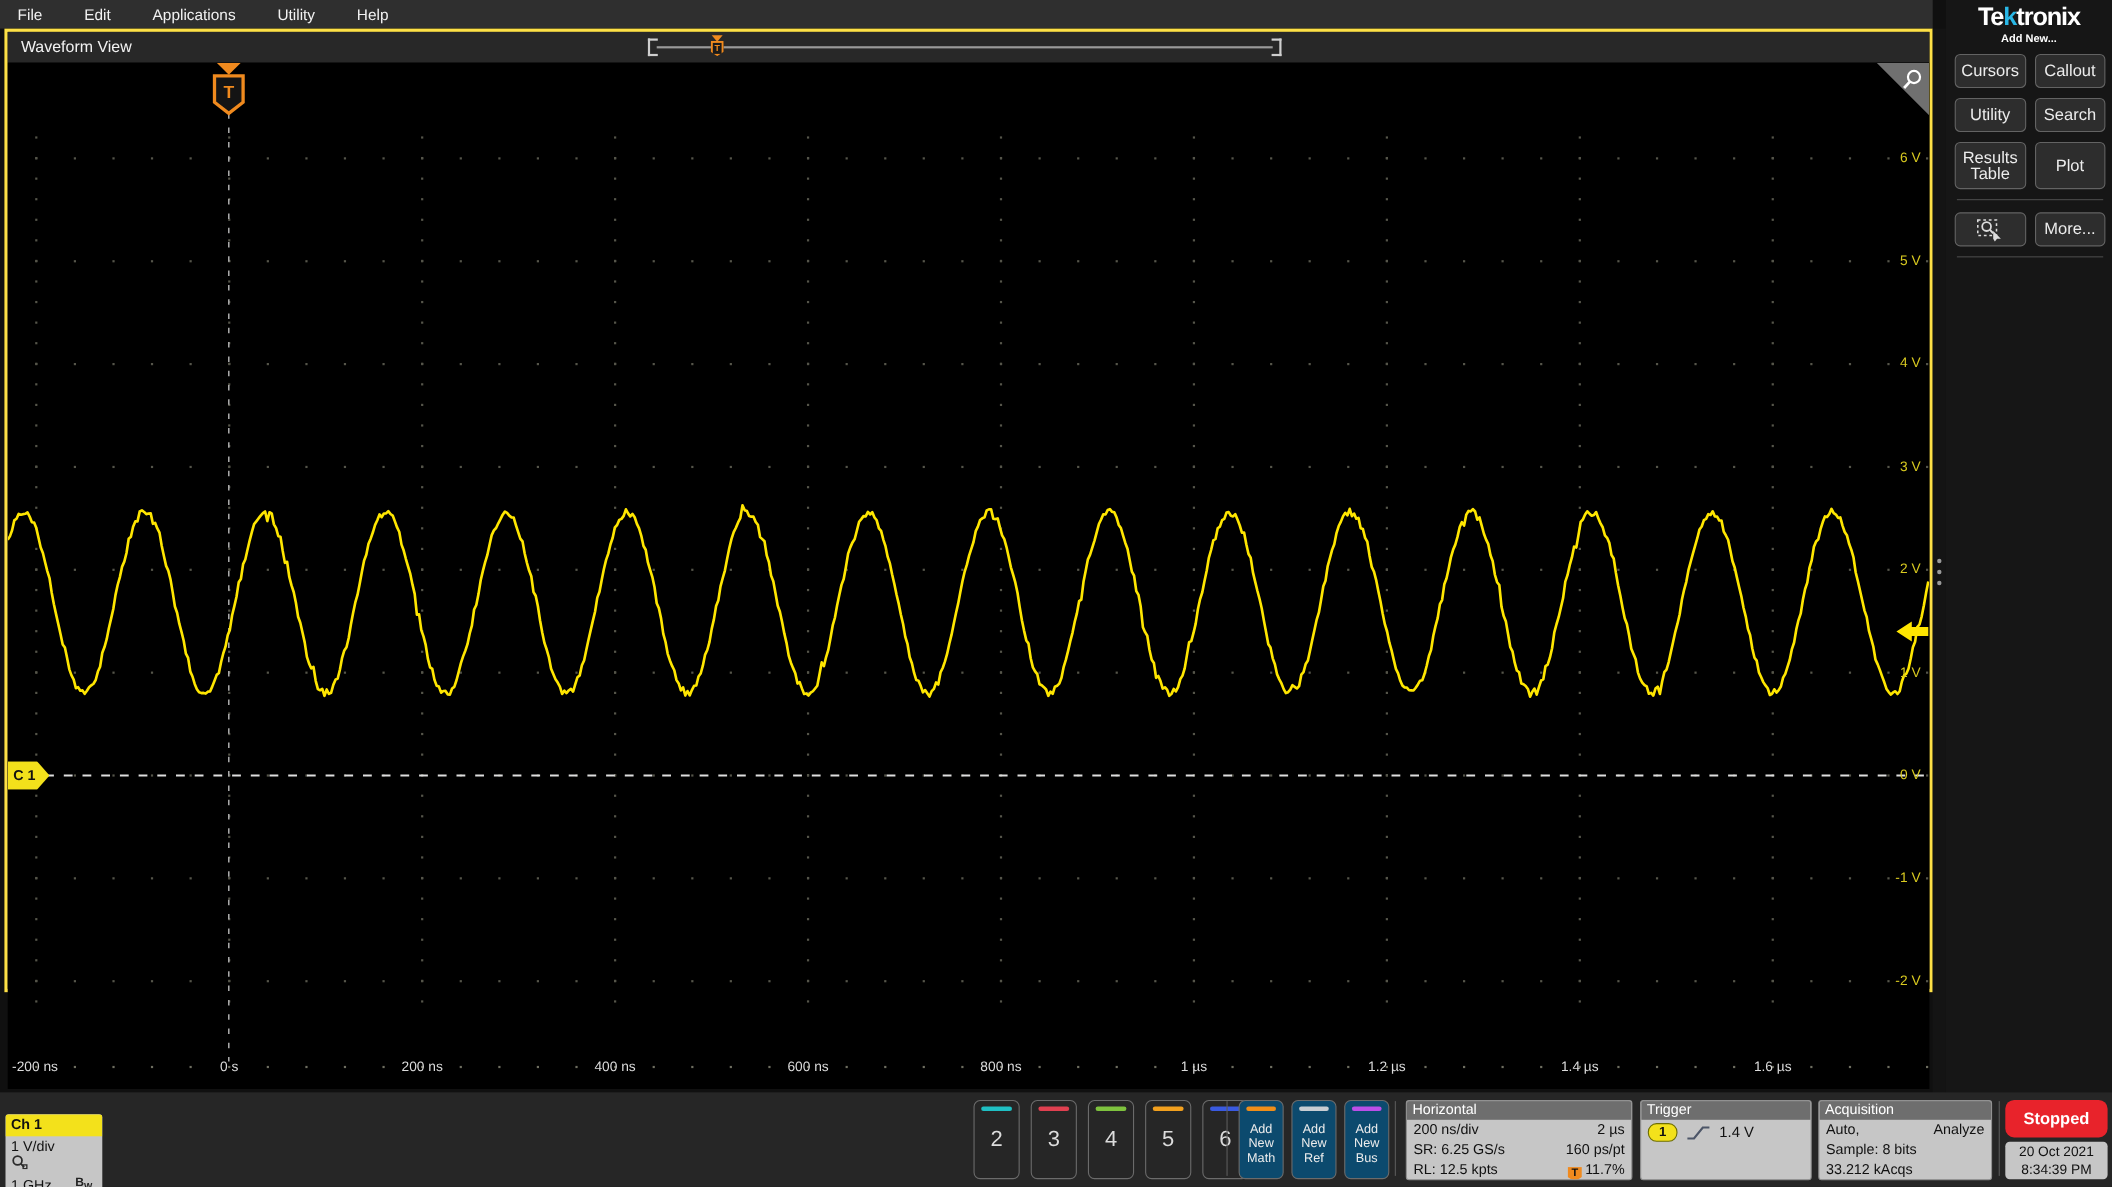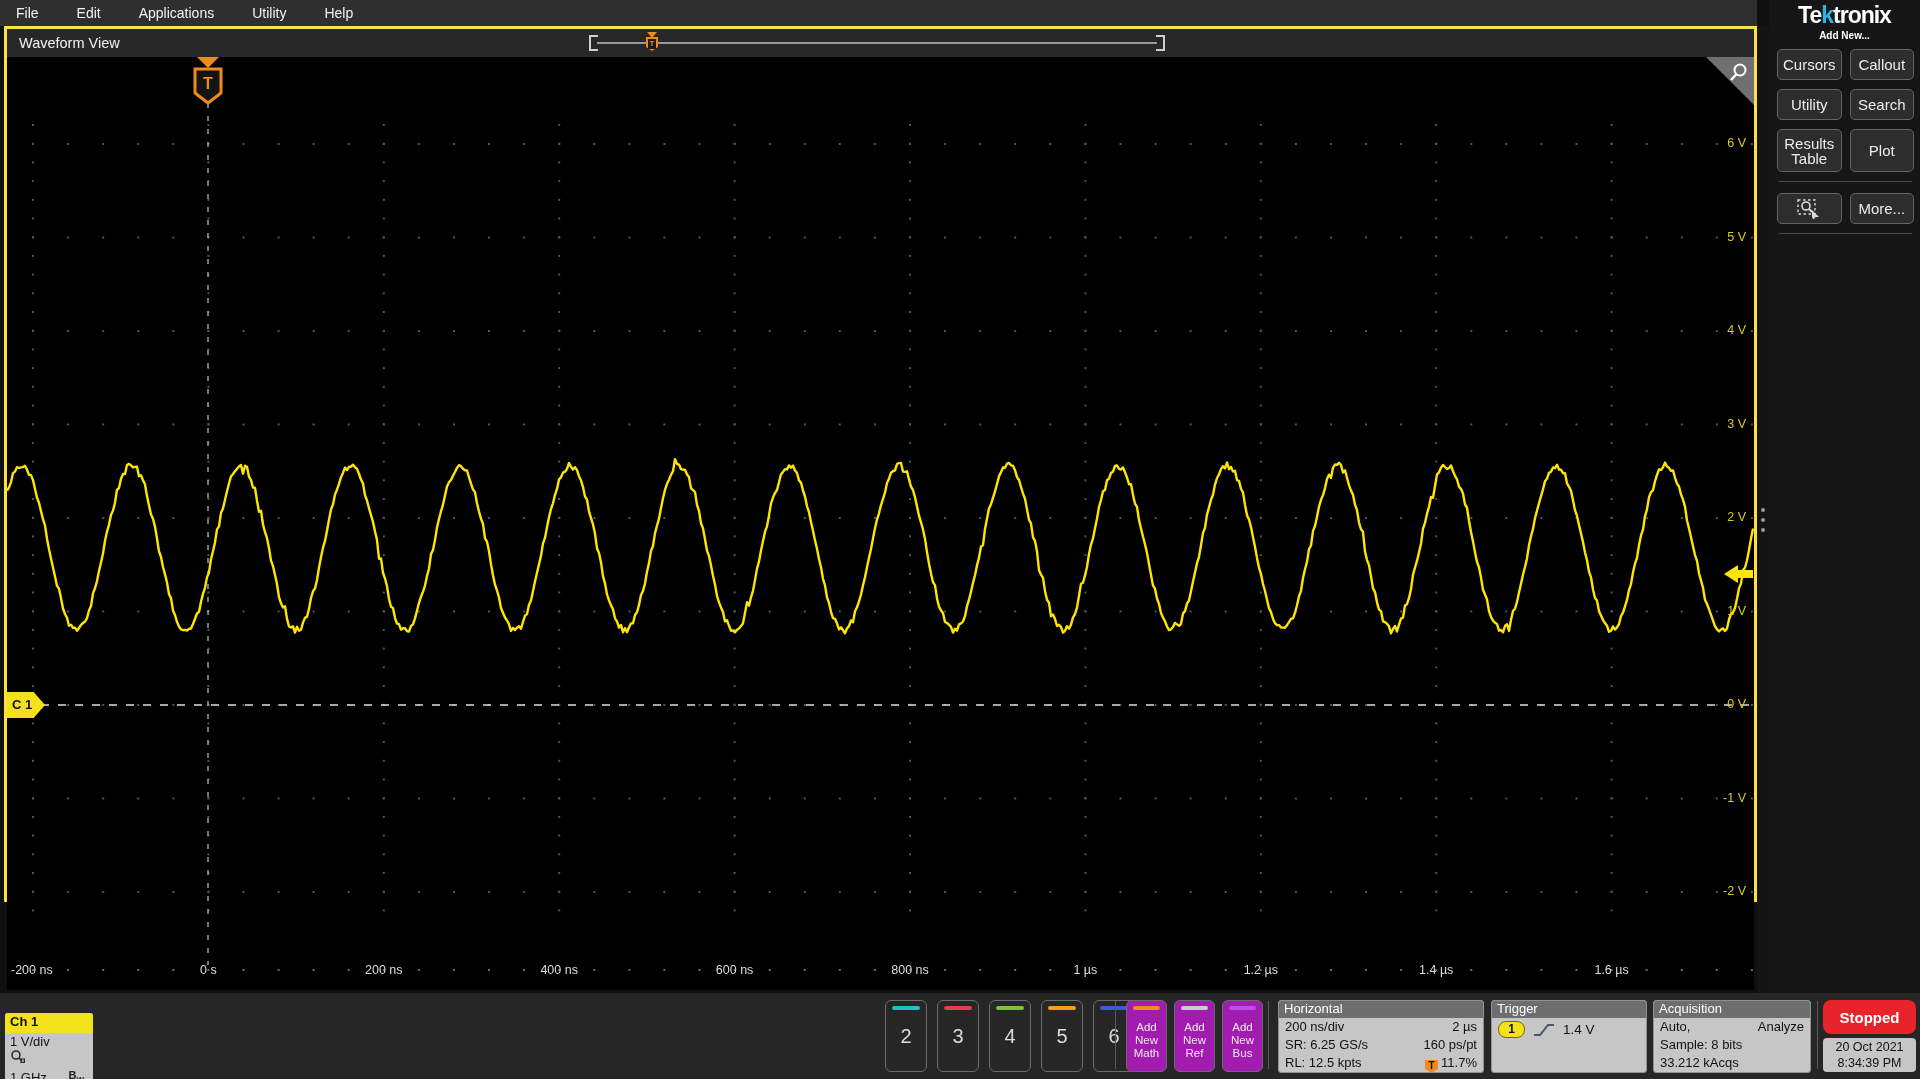--- a/index.html
+++ b/index.html
@@ -66,21 +66,21 @@
   .ch1 .ghz { display:flex; align-items:center; }
   .bw { margin-left:auto; margin-right:4px; font-size:11px; font-weight:bold; color:#222; }
   .bw sub { font-size:8px; }
 
   .chbtns { position:absolute; left:885px; top:7px; display:flex; gap:10px; }
   .chbtn { width:42px; height:72px; background:#262626; border:1px solid #6b6b6b; border-radius:6px;
            position:relative; color:#dcdcdc; font-size:20px; display:flex; align-items:center;
            justify-content:center; cursor:pointer; }
   .chbtn .bar, .anbtn .bar { position:absolute; left:6px; right:6px; top:5px; height:4px; border-radius:2px; }
   .anbtns { position:absolute; left:1126px; top:7px; display:flex; gap:7px; }
-  .anbtn { width:41px; height:72px; background:#a21caf; border:1px solid #6b6b6b; border-radius:6px;
+  .anbtn { width:41px; height:72px; background:#0c4a6e; border:1px solid #6b6b6b; border-radius:6px;
            position:relative; color:#ececec; font-size:11.5px; line-height:13px; display:flex; align-items:center;
            justify-content:center; text-align:center; padding-top:8px; cursor:pointer; }
 
   .panel { position:absolute; top:7px; height:73px; background:#c6c6c6; border:1px solid #919191;
            border-radius:3px; overflow:hidden; cursor:pointer; }
   .panel .phdr { background:#6e6e6e; color:#fff; font-size:13px; padding:0 5px; height:17px; line-height:16px; }
   .panel .prow { display:flex; justify-content:space-between; padding:0 6px; font-size:13px; color:#111; line-height:18px; }
   .panel .pline { padding:0 6px; font-size:13px; color:#111; line-height:18px; }
   .panel.horizontal { left:1278px; width:206px; }
   .panel.trigger    { left:1491px; width:156px; }

